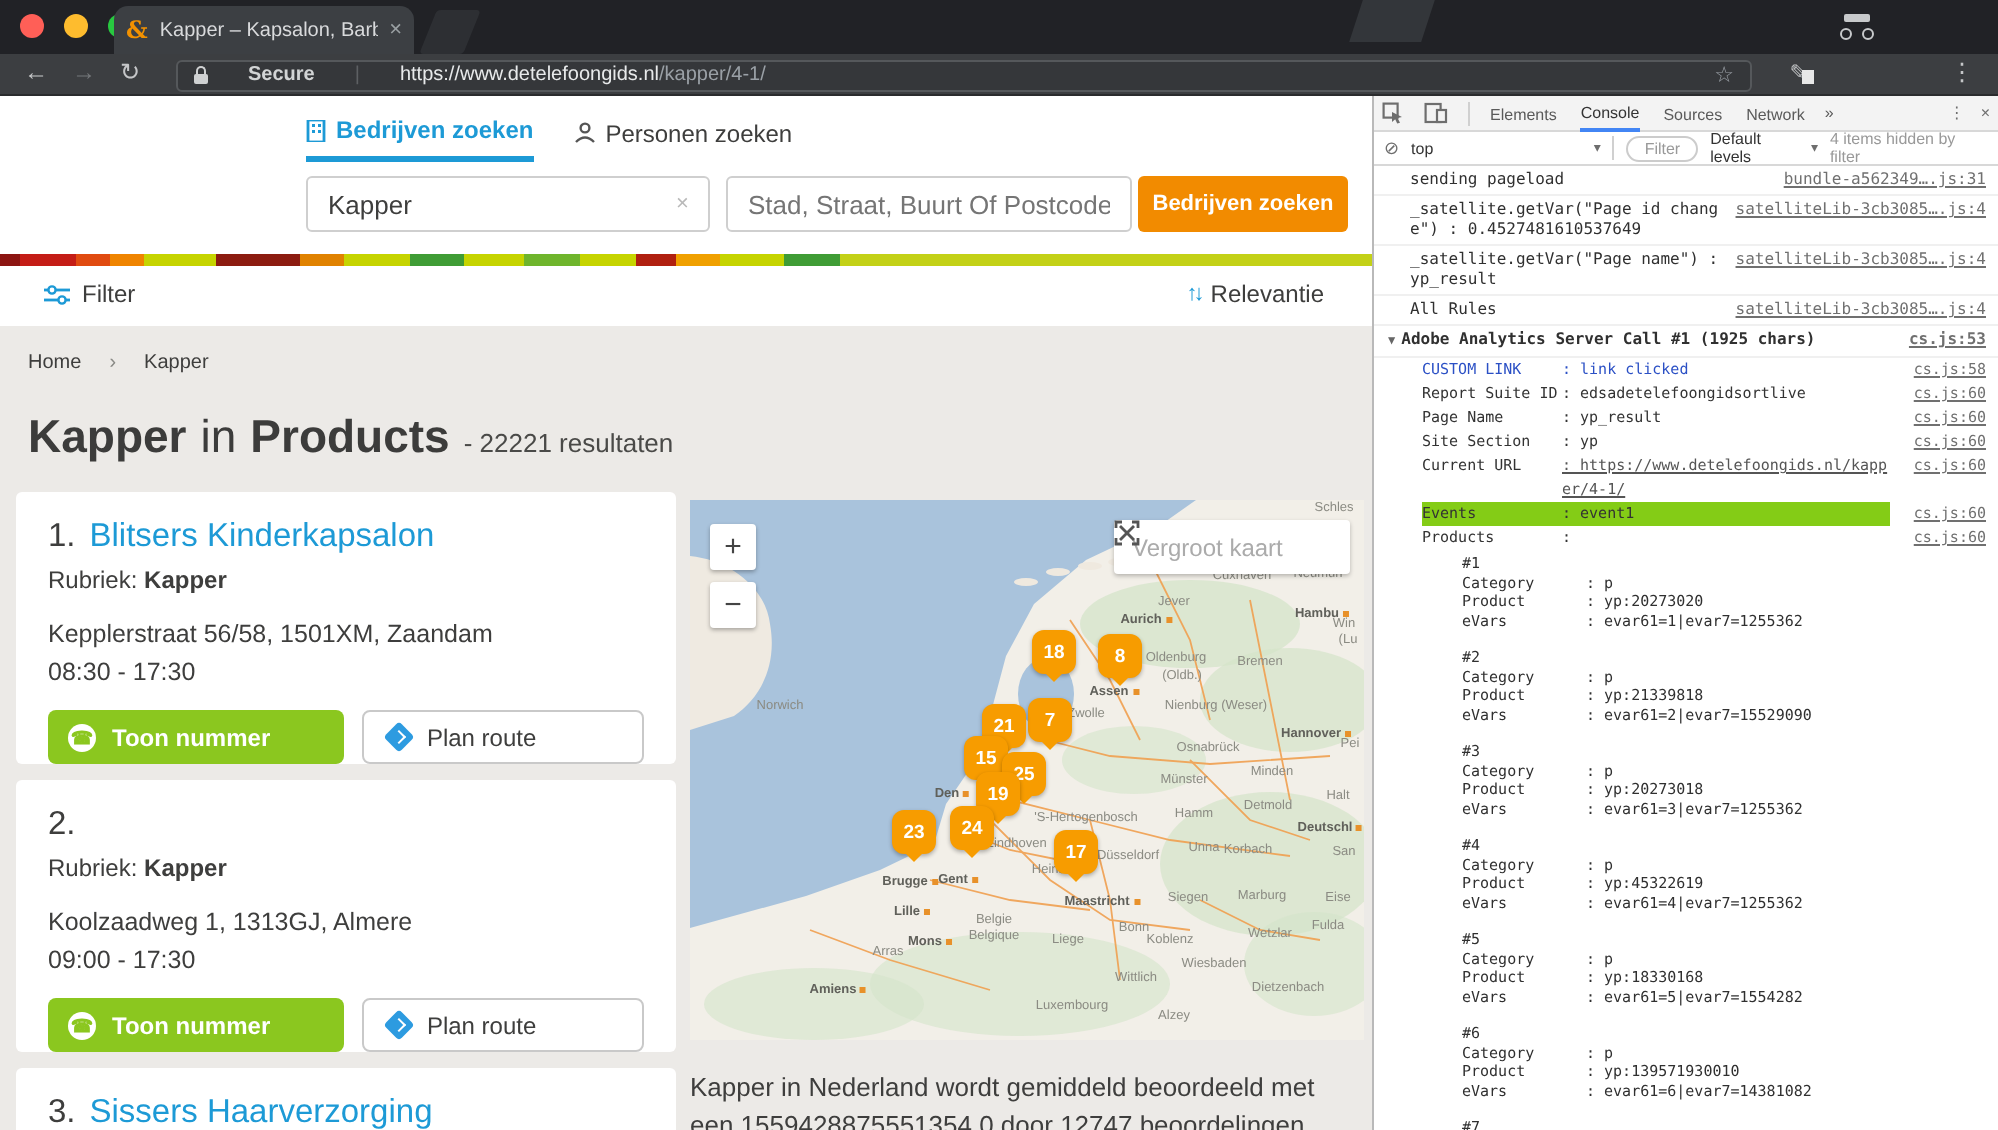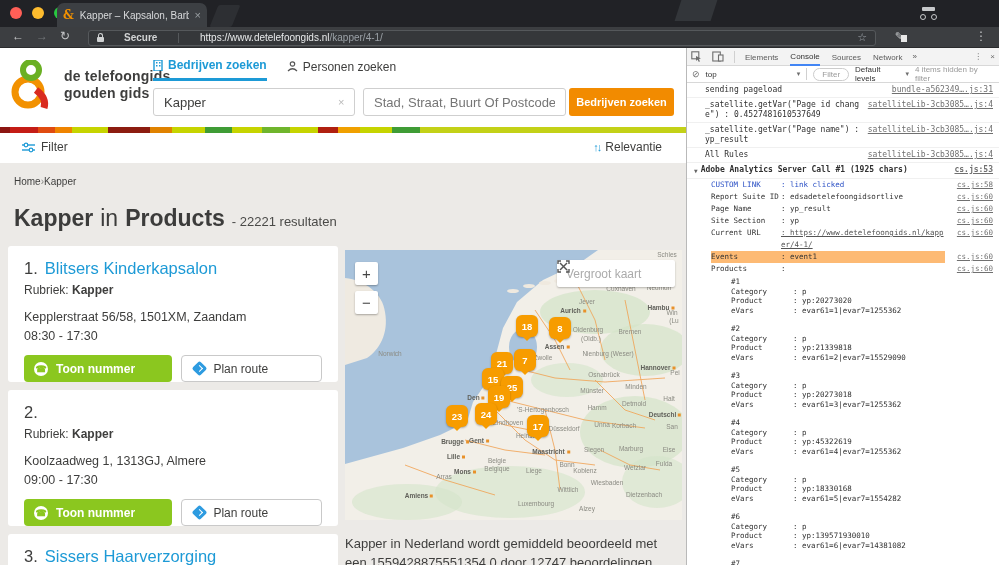--- a/index.html
+++ b/index.html
@@ -59,21 +59,21 @@
   #what-input { width:202px; }
   #where-input { width:203px; margin-left:8px; }
   .clear-x { position:absolute; left:338px; top:48px; color:#b9b9b9; font-size:11px; }
   #search-btn { width:105px; height:28px; margin-left:3px; background:#f28b00; border:none; border-radius:3px; color:#fff; font-size:11px; font-weight:bold; font-family:"Liberation Sans",sans-serif; }
   #stripe { width:686px; height:6px; background:linear-gradient(90deg,#8c1511 0 10px,#c41d16 10px 38px,#e04b10 38px 55px,#ef8400 55px 72px,#c6d400 72px 108px,#8c1c10 108px 150px,#e08200 150px 172px,#c6d400 172px 205px,#3f9c35 205px 232px,#c6d400 232px 262px,#6fb52c 262px 290px,#c6d400 290px 318px,#b02010 318px 338px,#f0a000 338px 360px,#c6d400 360px 392px,#3f9c35 392px 420px,#c3d117 420px 100%); }
   #filterbar { position:relative; width:686px; height:30px; background:#fff; }
   #filter-ctl { position:absolute; left:22px; top:7px; display:flex; align-items:center; gap:6px; font-size:12px; color:#3e3e3d; }
   #sort-ctl { position:absolute; right:24px; top:7px; display:flex; align-items:center; gap:5px; font-size:12px; color:#3e3e3d; }
   .sort-arrows { color:#1d9ad6; font-size:11px; letter-spacing:-2px; font-weight:bold; }
   #graybody { position:relative; width:686px; height:402px; overflow:hidden; }
-  #breadcrumb { position:absolute; left:14px; top:13px; font-size:10px; color:#3e3e3d; display:flex; gap:0; align-items:flex-start; }
+  #breadcrumb { position:absolute; left:14px; top:13px; font-size:10px; color:#3e3e3d; display:flex; gap:14px; align-items:flex-start; }
   .bc-sep { color:#8a8a86; }
   #pagetitle { position:absolute; left:14px; top:42px; display:flex; align-items:baseline; gap:7px; color:#3c3c3b; }
   .pt-b { font-size:23px; font-weight:800; }
   .pt-r { font-size:23px; font-weight:400; }
   .pt-s { font-size:13px; color:#4a4a48; }
   #listings { position:absolute; left:8px; top:83px; width:330px; display:flex; flex-direction:column; gap:8px; }
   .card { background:#fff; border-radius:3px; padding:13px 16px; }
   .card.h136 { height:136px; }
   .card.cut { height:60px; }
   .card-title { display:flex; gap:7px; align-items:baseline; font-size:16.5px; }
@@ -120,21 +120,21 @@
   .dt-filter { border:1px solid #ccc; border-radius:8px; padding:1px 8px; color:#999; }
   .dt-note { color:#999; }
   #dt-msgs { font-family:"DejaVu Sans Mono","Liberation Mono",monospace; }
   .msg { display:flex; align-items:flex-start; border-bottom:1px solid #f0f0f0; padding:2px 6px 2px 18px; font-size:8px; line-height:10px; color:#303030; }
   .msg .tri { font-size:6px; color:#666; margin:1px 3px 0 -11px; }
   .msg.bold { font-weight:bold; }
   .msg-text { flex:1; word-break:break-all; }
   .msg-link { margin-left:8px; white-space:nowrap; color:#707070; text-decoration:underline; }
   .detail { display:flex; align-items:flex-start; padding:0 6px 0 24px; font-size:7.5px; line-height:12px; }
   .detail .hl { flex:1; display:flex; align-items:flex-start; }
-  .detail .hl.sel { background:#fdba74; }
+  .detail .hl.sel { background:#84cc16; }
   .d-name { width:70px; flex-shrink:0; }
   .d-val { flex:1; word-break:break-all; }
   .detail.blue .d-name, .detail.blue .d-val { color:#2b50c5; }
   .d-val.aslink { text-decoration:underline; color:#555; }
   .d-link { margin-left:12px; white-space:nowrap; color:#707070; text-decoration:underline; line-height:12px; }
   .prodgrp { margin-bottom:9px; }
   .pline { display:flex; padding-left:44px; font-size:7.5px; line-height:9.5px; color:#303030; }
   .p-name { width:62px; flex-shrink:0; }
   #products { margin-top:2px; }
 </style>
@@ -179,31 +179,20 @@
     </div>
     <span class="ext-ic pen" style="right:92px">✎</span>
     <span class="ext-ic cookie" style="right:72px"></span>
     <span class="ext-ic chart" style="right:52px"></span>
     <span class="ext-ic penguin" style="right:32px"></span>
     <span class="ext-ic menu-dots" style="right:12px;top:2px">⋮</span>
   </div>
 
   <div id="page">
     <div id="siteheader">
-      <div id="logo">
-        <svg class="logo-mark" viewBox="0 0 46 50">
-          <circle cx="18" cy="32" r="13" fill="none" stroke="#f29100" stroke-width="7"></circle>
-          <circle cx="21" cy="10" r="8" fill="none" stroke="#6ab023" stroke-width="6"></circle>
-          <path d="M26 30 Q37 38 34 48" fill="none" stroke="#d92b1f" stroke-width="7"></path>
-        </svg>
-        <div class="logo-text">
-          <div>de telefoongids</div>
-          <div>gouden gids</div>
-        </div>
-      </div>
       <div id="navtabs">
         <div class="navtab active">
           <svg width="10" height="11" viewBox="0 0 10 11">
               <rect x="1" y="0" width="8" height="11" fill="none" stroke="#1d9ad6" stroke-width="1.4"></rect>
               <rect x="3" y="2" width="1.5" height="1.5" fill="#1d9ad6"></rect>
               <rect x="6" y="2" width="1.5" height="1.5" fill="#1d9ad6"></rect>
               <rect x="3" y="5" width="1.5" height="1.5" fill="#1d9ad6"></rect>
               <rect x="6" y="5" width="1.5" height="1.5" fill="#1d9ad6"></rect>
             </svg>
           <span>Bedrijven zoeken</span>

